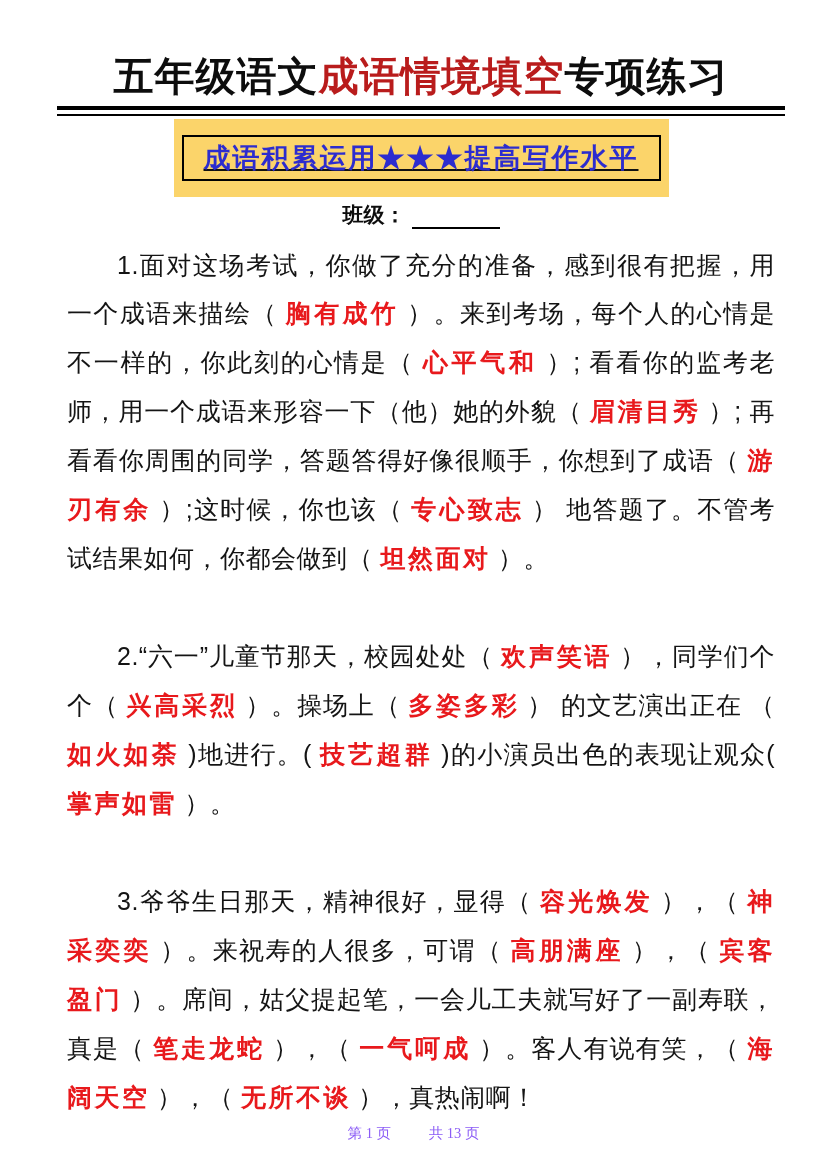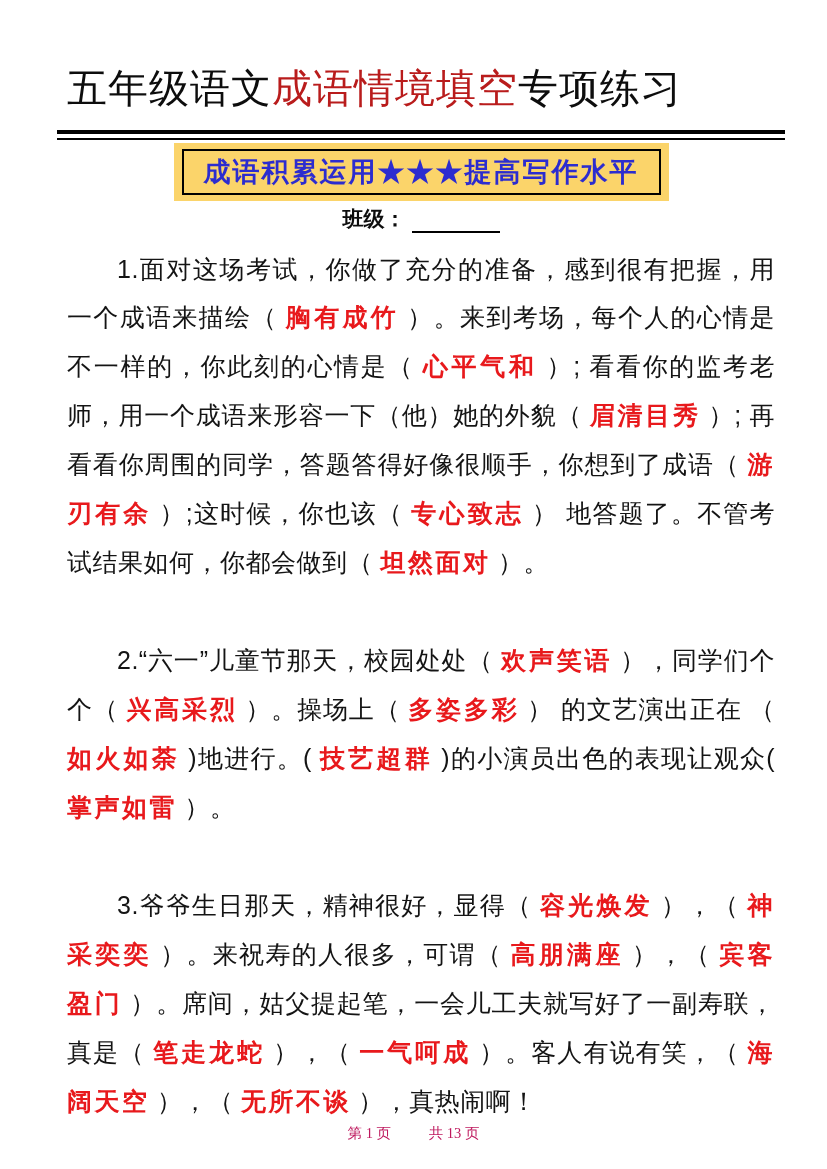--- a/index.html
+++ b/index.html
@@ -9,42 +9,43 @@
     height: 1169px;
     background: #ffffff;
     box-sizing: border-box;
     padding: 48px 40px 0 55px;
     overflow: hidden;
     font-family: "Liberation Sans", "DejaVu Sans", sans-serif;
     color: #111;
   }
   
   .title {
-    margin: 12px;
-    text-align: left;
+    margin: 0;
+    text-align: center;
     font-family: "Liberation Serif", "DejaVu Serif", serif;
-    font-weight: 400;
+    font-weight: 700;
     font-size: 40px;
     line-height: 1.45;
     letter-spacing: 1px;
     color: #0d0d0d;
     white-space: nowrap;
   }
   .title-red { color: var(--title-red, #b91c1c); }
   .title-rule {
     margin: 0 2px;
     height: 4px;
     border-top: 4px solid #000;
     border-bottom: 2px solid #000;
   }
   .banner-row { margin-top: 3px; text-align: center; }
   .banner-outer {
     display: inline-block;
     background: var(--banner-bg, #fbd46a);
-    padding: 6px 8px;
+    padding: 16px 8px;
+    text-decoration: underline;
   }
   .banner-inner {
     border: 2px solid #000;
     padding: 3px 20px;
     font-family: "Liberation Serif", "DejaVu Serif", serif;
     font-weight: bold;
     font-size: 27px;
     line-height: 1.35;
     letter-spacing: 2px;
     color: var(--banner-text, #2c2ccf);
@@ -92,21 +93,21 @@
   }
   
   .footer {
     position: absolute;
     left: 0;
     right: 0;
     bottom: 26px;
     text-align: center;
     font-family: "Liberation Serif", "DejaVu Serif", serif;
     font-size: 14.5px;
-    color: #be185d;
+    color: #8b5cf6;
   }
   .footer .gap { margin-right: 34px; }
 </style>
 </head>
 <body>
 
 <div class="page">
 
   <h1 class="title"><span>五年级语文</span><span class="title-red">成语情境填空</span><span>专项练习</span></h1>
 

